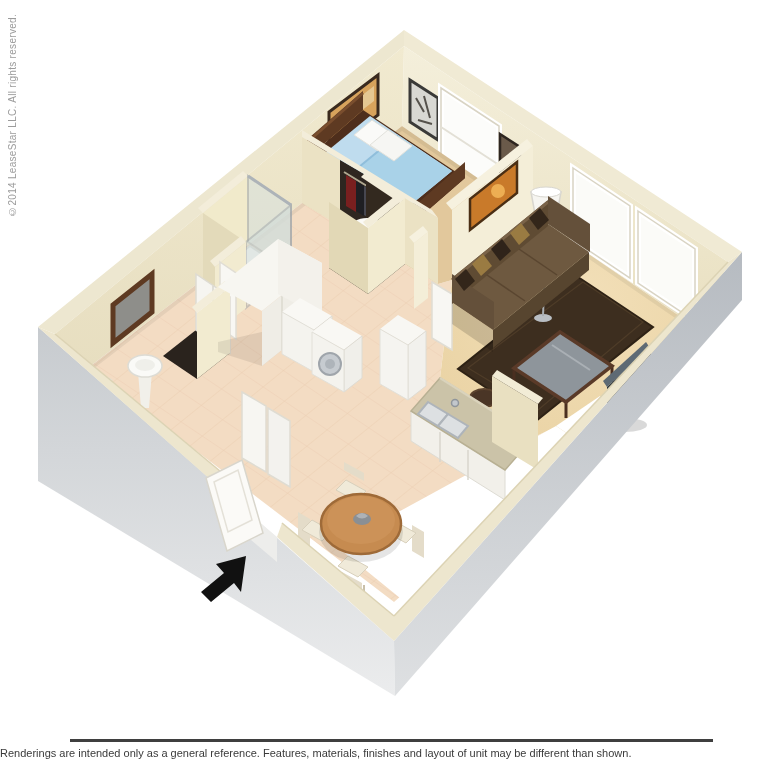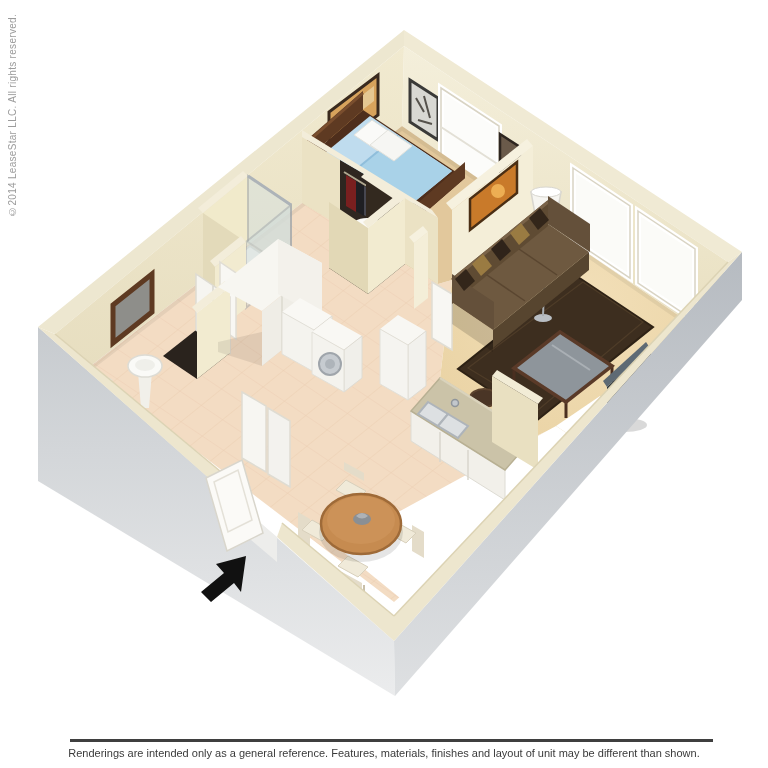--- a/index.html
+++ b/index.html
@@ -4,21 +4,21 @@
 <style>
   html,body{margin:0;padding:0;background:#ffffff;}
   body{width:768px;height:768px;position:relative;overflow:hidden;
        font-family:"Liberation Sans",sans-serif;}
   .watermark{position:absolute;left:7px;top:14px;writing-mode:vertical-rl;
        transform:rotate(180deg);font-size:10px;letter-spacing:.3px;
        color:#9b9b9b;user-select:none;}
   .plan-wrap{position:absolute;left:0;top:0;width:768px;height:768px;}
   .footer-rule{position:absolute;left:70px;width:643px;top:739px;height:3px;
        background:#3f3f3f;}
-  .footer-text{position:absolute;left:0;top:747px;width:768px;text-align:center;
+  .footer-text{position:absolute;left:0;top:747px;width:768px;text-align:left;
        font-size:11px;color:#3a3a3a;}
   svg{display:block;}
 </style>
 </head>
 <body style="background: rgb(255, 255, 255);">
 
 <div class="watermark" style="color: rgb(155, 155, 155);">©2014 LeaseStar LLC. All rights reserved.</div>
 
 <div class="plan-wrap">
 <svg viewBox="0 0 768 768" width="768" height="768">

